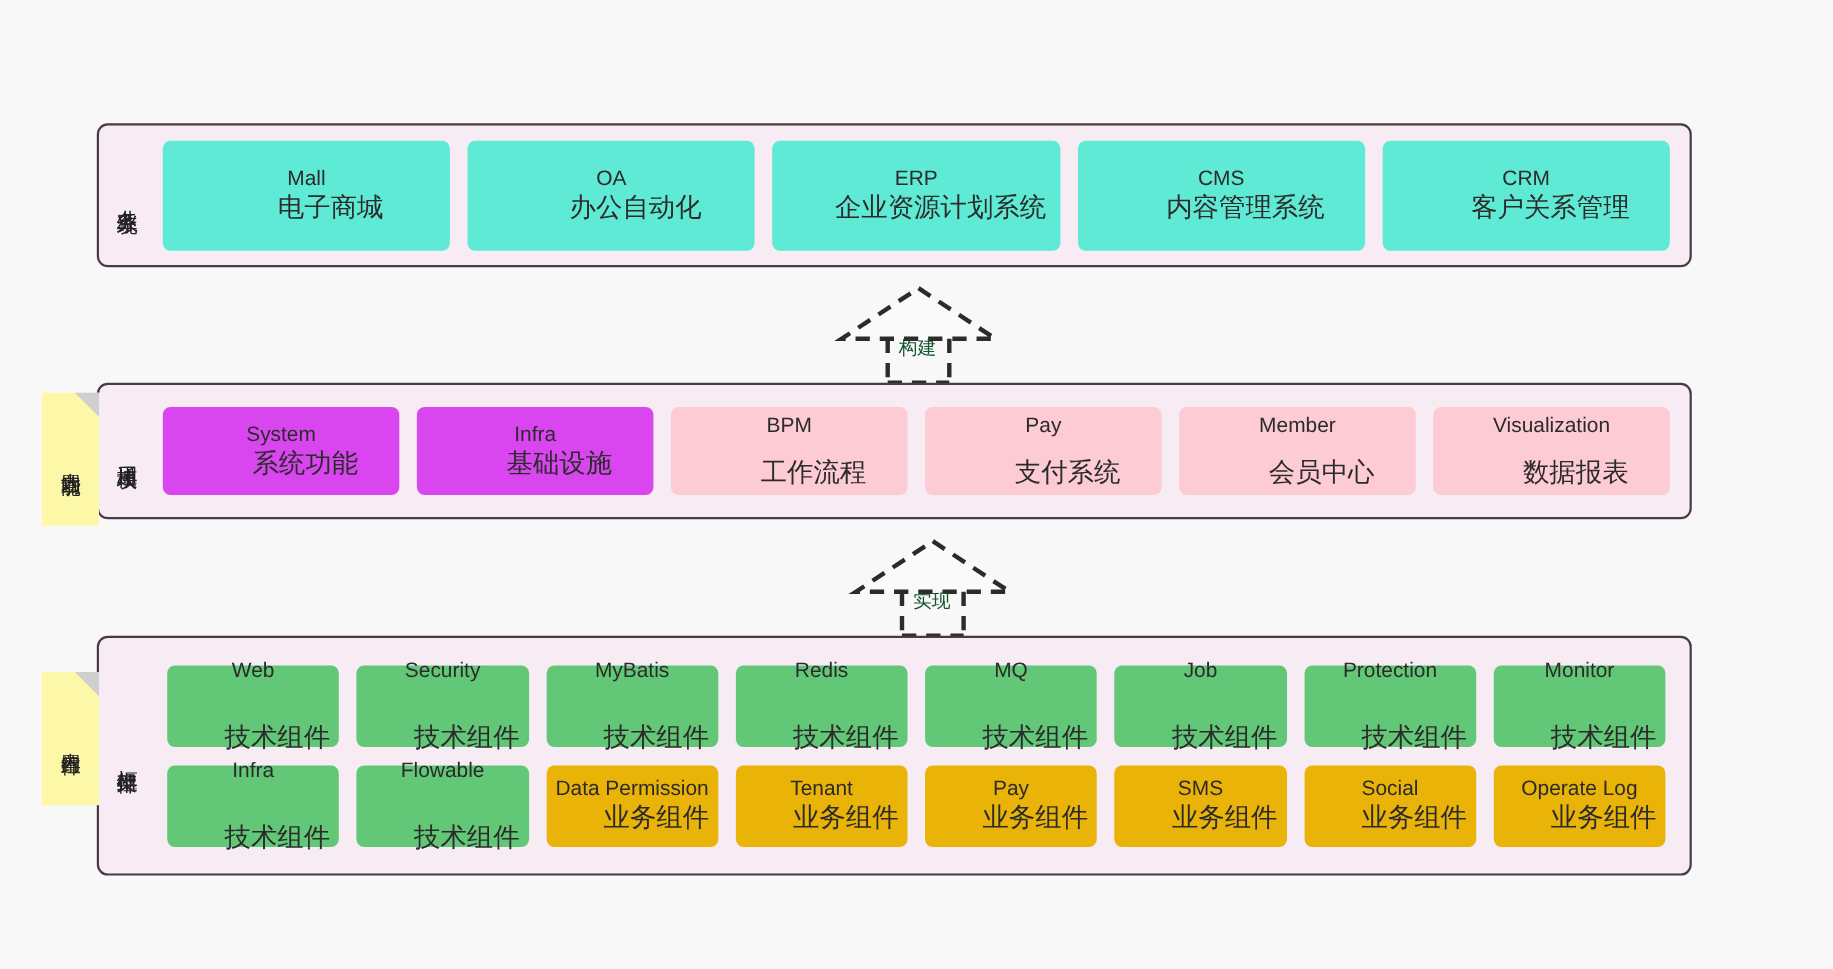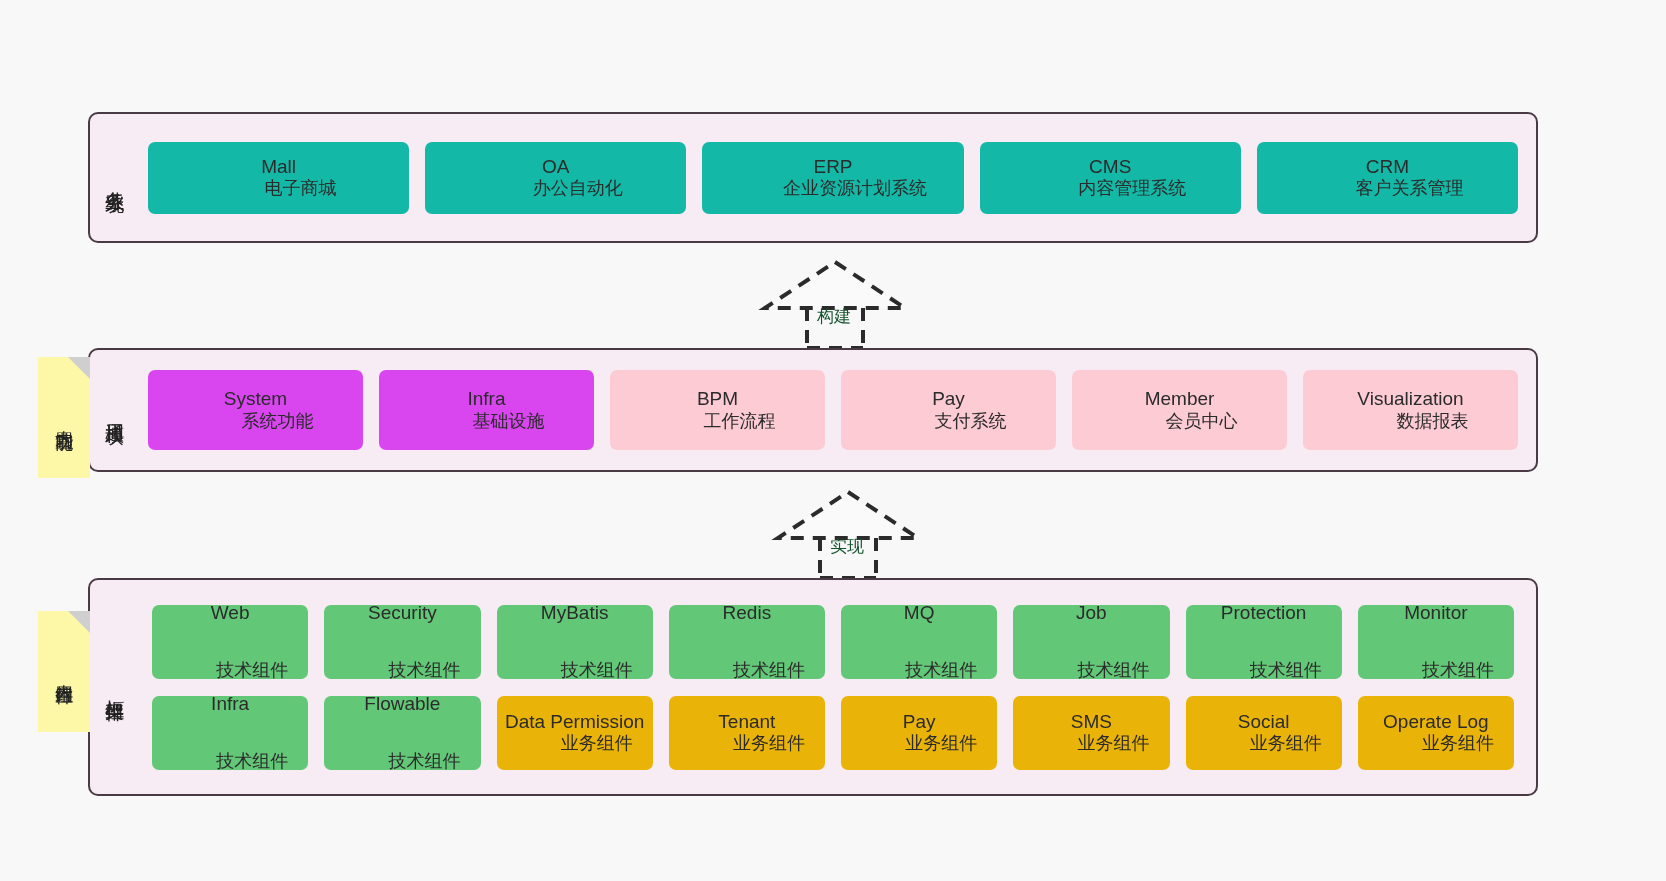--- a/index.html
+++ b/index.html
@@ -70,24 +70,24 @@
     display: flex;
     flex-direction: column;
     align-items: center;
     justify-content: center;
     text-align: center;
     color: #2b2b2b;
     line-height: 1.22;
     padding: 6px 4px;
   }
   .card .t1 { font-size: 19px; }
-  .card .t2 { font-size: 18px; margin-left: 44px; }
-  .card.blue   { background: #14b8a6; height: 72px; }
+  .card .t2 { font-size: 24px; margin-left: 44px; }
+  .card.blue   { background: #5eead4; height: 100px; }
   .card.redsol { background: #d946ef; height: 80px; }
-  .card.pink   { background: #fccbd4; height: 80px; }
+  .card.pink   { background: #fccbd4; height: 80px; justify-content: space-between; }
   .card.green  { background: #62c877; height: 74px; gap: 35px; }
   .card.lgreen { background: #eab308; height: 74px; }
 
   
   .sticky {
     position: absolute;
     width: 52px;
     background: #fcf8a8;
     display: flex;
     align-items: center;

